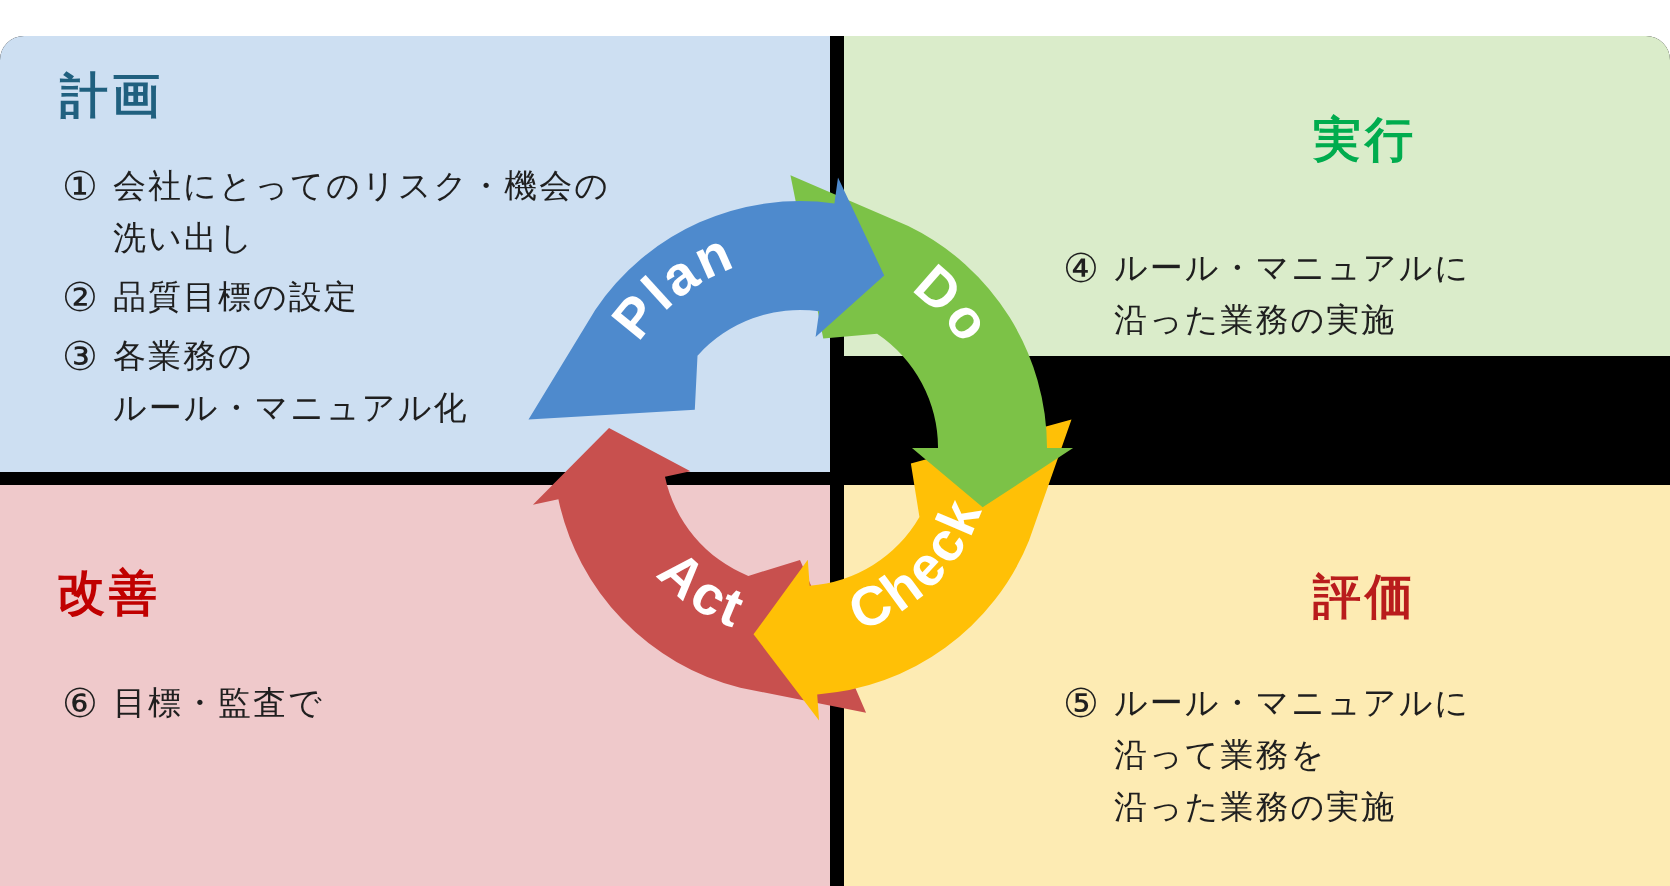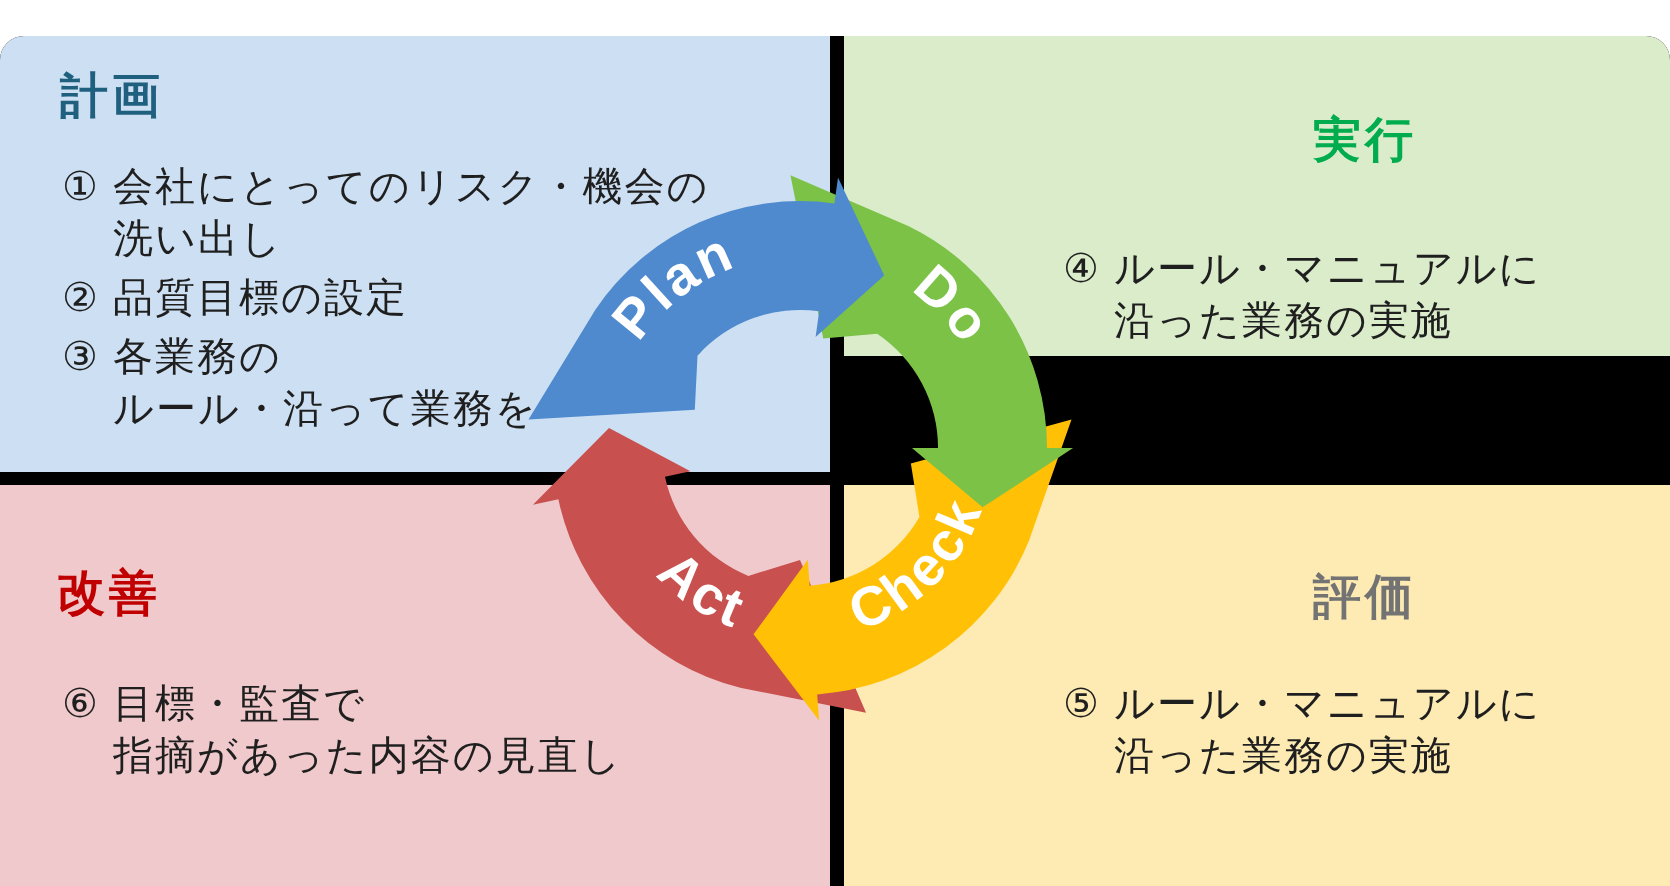--- a/index.html
+++ b/index.html
@@ -32,21 +32,21 @@
   .items{position:absolute;color:#1f1f1f;}
   .q-tl .items{left:62px;top:124px;}
   .q-tr .items{left:219px;top:206px;}
   .q-bl .items{left:62px;top:192px;}
   .q-br .items{left:219px;top:192px;}
   .item{display:flex;margin-bottom:7px;}
   .item .num{
     flex:none;width:51px;
     font-size:40px;line-height:52px;letter-spacing:0;
   }
-  .item .lines{font-size:40px;line-height:52px;letter-spacing:2px;white-space:nowrap;}
+  .item .lines{font-size:33px;line-height:52px;letter-spacing:2px;white-space:nowrap;}
   .ring{position:absolute;left:500px;top:112px;width:600px;height:600px;}
   .ring-label{
     font-family:"Liberation Sans","DejaVu Sans",sans-serif;
     font-size:55px;font-weight:bold;letter-spacing:3px;
   }
 </style>
 </head>
 <body>
 
 <div class="canvas">
@@ -66,21 +66,21 @@
       <div class="item">
         <span class="num">②</span>
         <span class="lines">
           <div>品質目標の設定</div>
         </span>
       </div>
       <div class="item">
         <span class="num">③</span>
         <span class="lines">
           <div>各業務の</div>
-          <div>ルール・沿って業務を</div>
+          <div>ルール・マニュアル化</div>
         </span>
       </div>
     </div>
   </div>
 
   <div class="quad q-tr" style="background: rgb(218, 236, 202);">
     <div class="q-title" style="color: rgb(0, 172, 78);">実行</div>
     <div class="items">
       <div class="item">
         <span class="num">④</span>
@@ -92,33 +92,33 @@
     </div>
   </div>
 
   <div class="quad q-bl" style="background: rgb(239, 201, 203);">
     <div class="q-title" style="color: rgb(192, 0, 0);">改善</div>
     <div class="items">
       <div class="item">
         <span class="num">⑥</span>
         <span class="lines">
           <div>目標・監査で</div>
-          <div>指摘があった内容の見直し</div>
         </span>
       </div>
     </div>
   </div>
 
   <div class="quad q-br" style="background: rgb(253, 235, 179);">
-    <div class="q-title" style="color: #737373;">評価</div>
+    <div class="q-title" style="color: #b91c1c;">評価</div>
     <div class="items">
       <div class="item">
         <span class="num">⑤</span>
         <span class="lines">
           <div>ルール・マニュアルに</div>
+          <div>沿って業務を</div>
           <div>沿った業務の実施</div>
         </span>
       </div>
     </div>
   </div>
 
   <svg class="ring" viewBox="-300 -300 600 600" xmlns="http://www.w3.org/2000/svg">
     <path transform="rotate(250)" d="M -271.5 -28.5 L -204.8 -138.1 A 247 247 0 0 1 34.4 -244.6 L 38 -270.4 L 84.2 -172.6 L 15.6 -110.9 L 19.2 -136.7 A 138 138 0 0 0 -102.5 -92.3 L -105.2 -38.3 Z" fill="#C8504E"></path>
     <path transform="rotate(168)" d="M -271.5 -28.5 L -204.8 -138.1 A 247 247 0 0 1 34.4 -244.6 L 38 -270.4 L 84.2 -172.6 L 15.6 -110.9 L 19.2 -136.7 A 138 138 0 0 0 -102.5 -92.3 L -105.2 -38.3 Z" fill="#FFC006"></path>
     <path transform="rotate(82)" d="M -271.5 -28.5 L -204.8 -138.1 A 247 247 0 0 1 34.4 -244.6 L 38 -270.4 L 84.2 -172.6 L 15.6 -110.9 L 19.2 -136.7 A 138 138 0 0 0 -102.5 -92.3 L -105.2 -38.3 Z" fill="#7CC247"></path>

